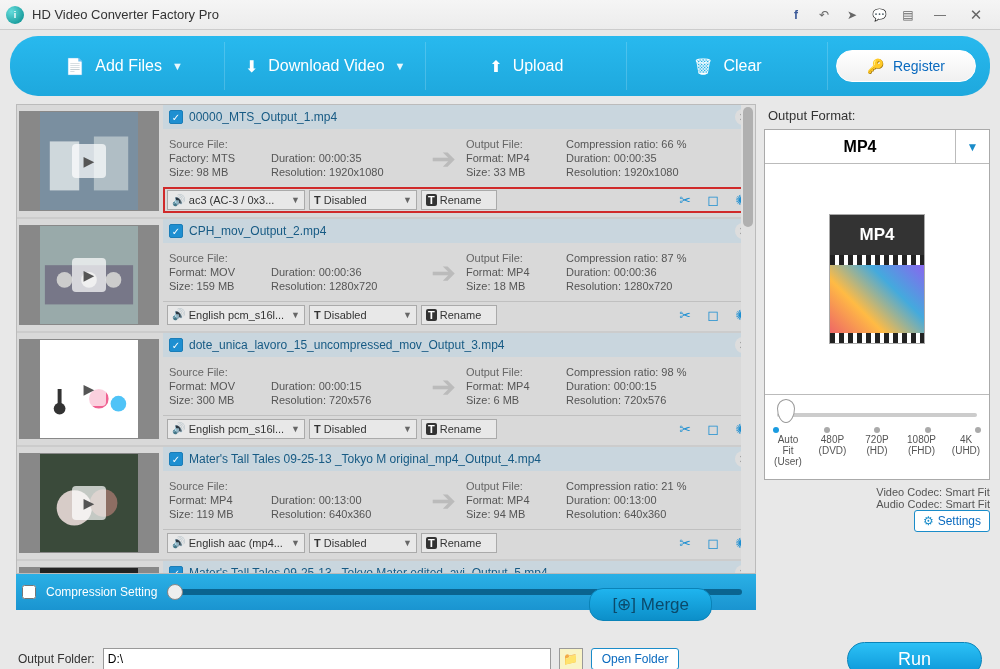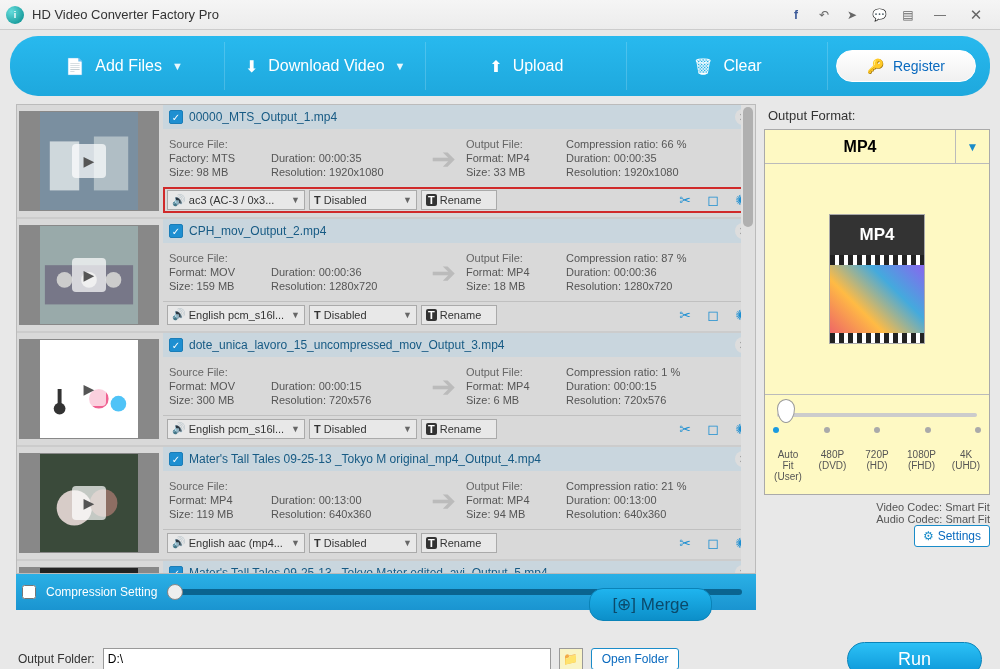--- a/index.html
+++ b/index.html
@@ -59,36 +59,36 @@
 
 .mergebtn { align-self:flex-end; margin: -22px 44px 0 0; position: relative; z-index:2; background: linear-gradient(#1fb4ee,#0c8fc9); color:#0b4a6b; font-size:17px; padding:5px 22px; border-radius:14px; border:1px solid #0a83b8; cursor:pointer; }
 
 .footer { height: 38px; display: flex; align-items: center; padding: 0 18px; gap: 8px; font-size: 12px; color:#333; }
 .footer .inp { flex:0 0 448px; height:22px; border:1px solid #999; background:#fff; padding:0 4px; font-size:12px; }
 .footer .fld { width:24px;height:22px;border:1px solid #999;background:#f9f4c6;display:flex;align-items:center;justify-content:center;font-size:12px;cursor:pointer; }
 .footer .ofb { border:1px solid #1a8cc9; color:#0a6abf; background:#fff; padding:3px 10px; border-radius:3px; cursor:pointer; }
 .footer .runbtn { margin-left:auto; background: linear-gradient(#2cc1f6,#0a94d6); color:#fff; font-size:18px; padding:6px 50px; border-radius:20px; border:1px solid #0a83b8; cursor:pointer; }
 
 .rightpanel .hdr { font-size:13px; color:#333; padding:4px 4px 6px; }
-.fmtbox { border:1px solid #aaa; background:#fef9c3; }
+.fmtbox { border:1px solid #aaa; background:#ffffff; }
 .fmthead { height:34px; display:flex; align-items:center; border-bottom:1px solid #bbb; }
 .fmthead .lbl { flex:1; text-align:center; font-size:16px; font-weight:bold; }
 .fmthead .dd4 { width:34px; border-left:1px solid #bbb; height:100%; display:flex;align-items:center;justify-content:center; color:#1a8cc9; font-size:12px;cursor:pointer; }
 .fmtpreview { height:230px; display:flex;align-items:center;justify-content:center; }
 .fmtimg { width:96px; height:130px; background:#fff; border:1px solid #aaa; display:flex;flex-direction:column; }
 .fmtimg .top { height:40px;background:#333;color:#fff;display:flex;align-items:center;justify-content:center;font-weight:bold;font-size:17px; }
 .fmtimg .mid { flex:1; background:linear-gradient(45deg,#e66,#fb4,#4ad,#86e); position:relative; }
 .fmtimg .film { height:10px; background:repeating-linear-gradient(90deg,#222 0,#222 5px,#fff 5px,#fff 9px); }
 .reso { border-top:1px solid #bbb; padding:8px 6px 12px; }
 .reso .track { height:4px; background:#ccc; border-radius:2px; margin:10px 6px; position:relative; }
 .reso .track .pin { position:absolute; left:0; top:-14px; width:18px;height:24px;background:#fff;border:1px solid #999;border-radius:50% 50% 50% 50% / 40% 40% 60% 60%; }
 .reso .dots { display:flex; justify-content:space-between; padding:0 2px; }
 .reso .dot { width:6px;height:6px;border-radius:50%;background:#aaa; }
 .reso .dot.on { background:#1a9be0; }
-.reso .labels { display:flex; justify-content:space-between; font-size:10px; color:#555; margin-top:16px; }
+.reso .labels { display:flex; justify-content:space-between; font-size:10px; color:#555; margin-top:1px; }
 .reso .labels div { width:34px; text-align:center; line-height:1.1; }
 .codec { font-size:11px; color:#555; padding:6px 0 0 4px; display:flex; justify-content:space-between; align-items:flex-end;flex-direction:column; }
 .setbtn { border:1px solid #1a8cc9; color:#0a6abf; background:#fff; padding:3px 8px; border-radius:3px; font-size:12px; cursor:pointer; display:inline-flex;align-items:center;gap:4px;}
 
 .icn { display:inline-flex;align-items:center;justify-content:center; }
 </style>
 </head>
 <body>
 
 <div class="titlebar">
@@ -263,21 +263,21 @@
                   <span>Duration: 00:00:15</span>
                   <span>Resolution: 720x576</span>
                 </div>
       <div class="arrow">➔</div>
       <div class="col c3">
                   <span class="label">Output File:</span>
                   <span>Format: MP4</span>
                   <span>Size: 6 MB</span>
                 </div>
       <div class="col c4">
-                  <span>Compression ratio: 1 %</span>
+                  <span>Compression ratio: 98 %</span>
                   <span>Duration: 00:00:15</span>
                   <span>Resolution: 720x576</span>
                 </div>
     </div>
     <div class="controls">
       <div class="dd dd1"><span>🔊</span>&nbsp;English pcm_s16l...<span class="ddcaret">▼</span></div>
       <div class="dd dd2"><b>T</b>&nbsp;Disabled<span class="ddcaret">▼</span></div>
       <div class="dd dd3"><b style="background:#333;color:#fff;padding:0 2px;border-radius:2px;">T</b>&nbsp;Rename</div>
       <span class="spacer"></span>
       <span class="smicn">✂</span>

